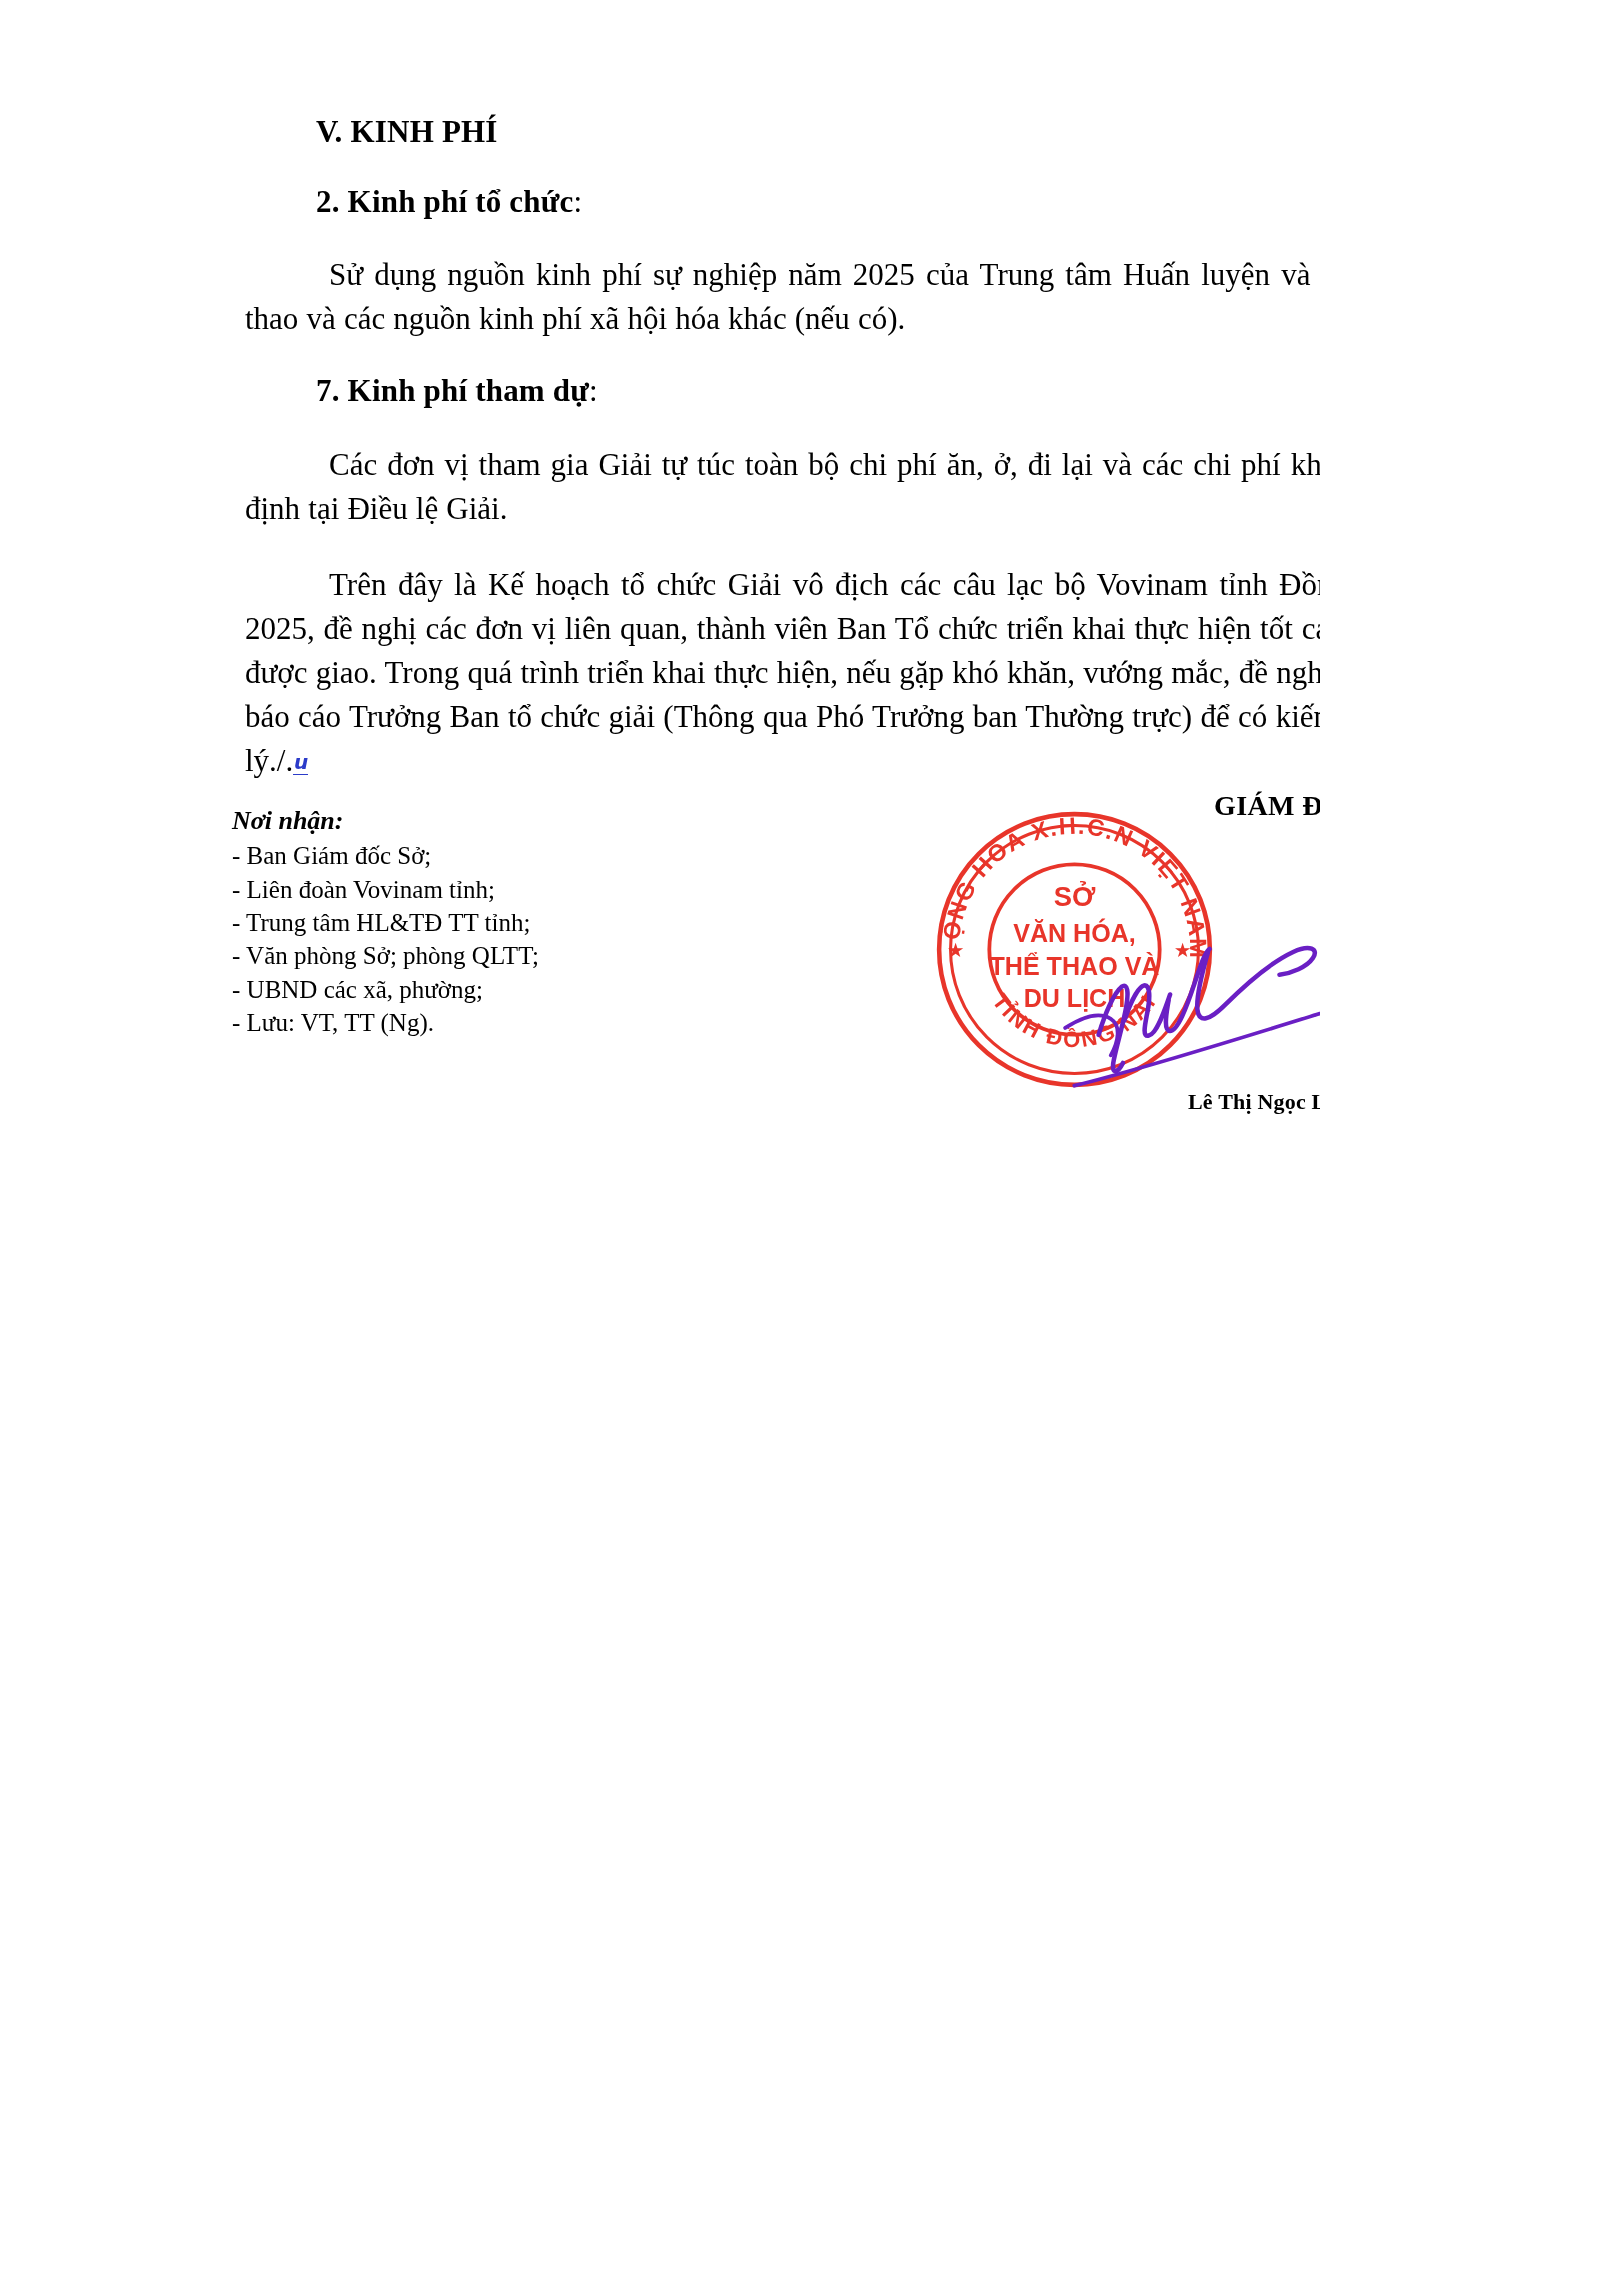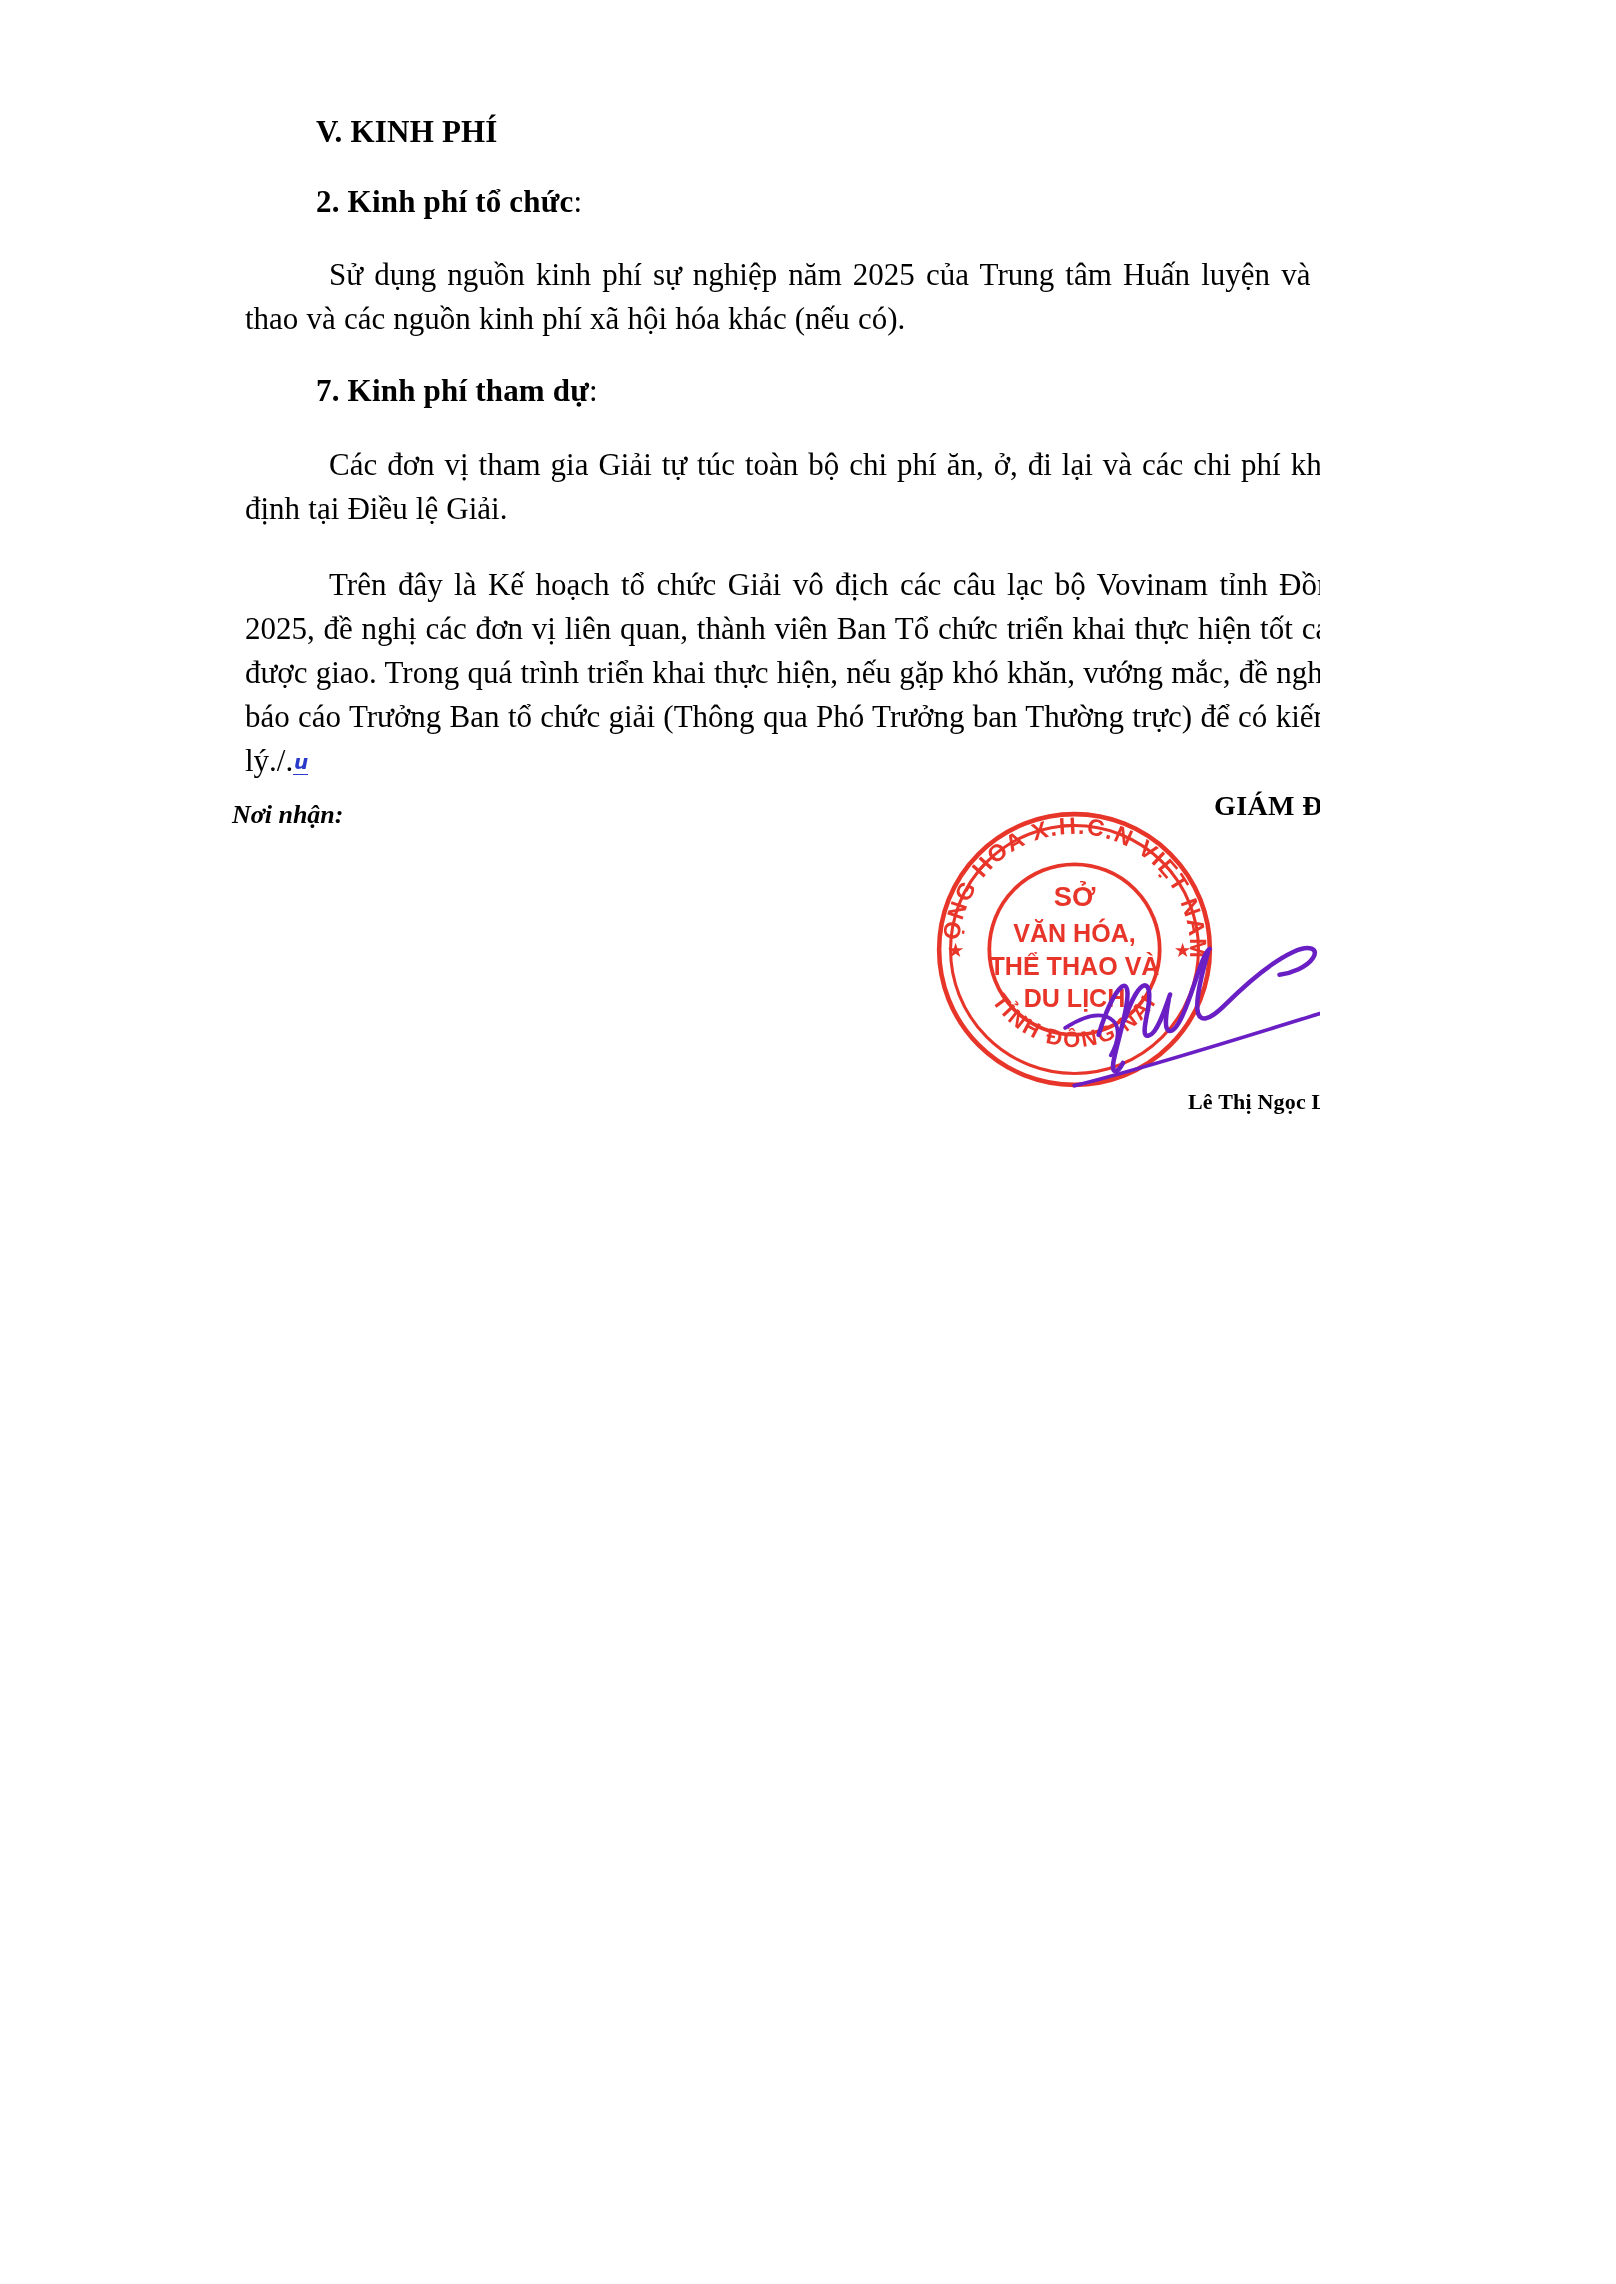--- a/index.html
+++ b/index.html
@@ -80,21 +80,21 @@
     position: absolute;
     left: 232px;
     top: 788px;
     width: 1237px;
     height: 396px;
   }
 
   .recipients {
     position: absolute;
     left: 0;
-    top: 10px;
+    top: 16px;
     width: 533px;
   }
   .recipients-title {
     font-weight: bold;
     font-style: italic;
     font-size: 26px;
     line-height: 1.30;
     margin: 0 0 1.5px 0;
   }
   .recipients-list {
@@ -174,20 +174,28 @@
     <p class="para">Các đơn vị tham gia Giải tự túc toàn bộ chi phí ăn, ở, đi lại và các chi phí khác theo quy định tại Điều lệ Giải.</p>
 
     <p class="para last"><span>Trên đây là Kế hoạch tổ chức Giải vô địch các câu lạc bộ Vovinam tỉnh Đồng Nai năm 2025, đề nghị các đơn vị liên quan, thành viên Ban Tổ chức triển khai thực hiện tốt các nhiệm vụ được giao. Trong quá trình triển khai thực hiện, nếu gặp khó khăn, vướng mắc, đề nghị các đơn vị báo cáo Trưởng Ban tổ chức giải (Thông qua Phó Trưởng ban Thường trực) để có kiến chỉ đạo xử lý./.</span><span class="inkmark">u</span></p>
 
   </div>
 
   <div class="footer">
 
     <div class="recipients">
       <div class="recipients-title">Nơi nhận:</div>
+      <ul class="recipients-list">
+        <li>- Ban Giám đốc Sở;</li>
+        <li>- Liên đoàn Vovinam tỉnh;</li>
+        <li>- Trung tâm HL&amp;TĐ TT tỉnh;</li>
+        <li>- Văn phòng Sở; phòng QLTT;</li>
+        <li>- UBND các xã, phường;</li>
+        <li>- Lưu: VT, TT (Ng).</li>
+      </ul>
     </div>
 
     <div class="signature-block">
 
       <div class="sign-title">GIÁM ĐỐC</div>
 
       <div class="seal">
         <svg viewBox="0 0 380 380" xmlns="http://www.w3.org/2000/svg" aria-hidden="true">
           <defs>
             <path id="arcTop" d="M 38 190 A 152 152 0 0 1 342 190"></path>

